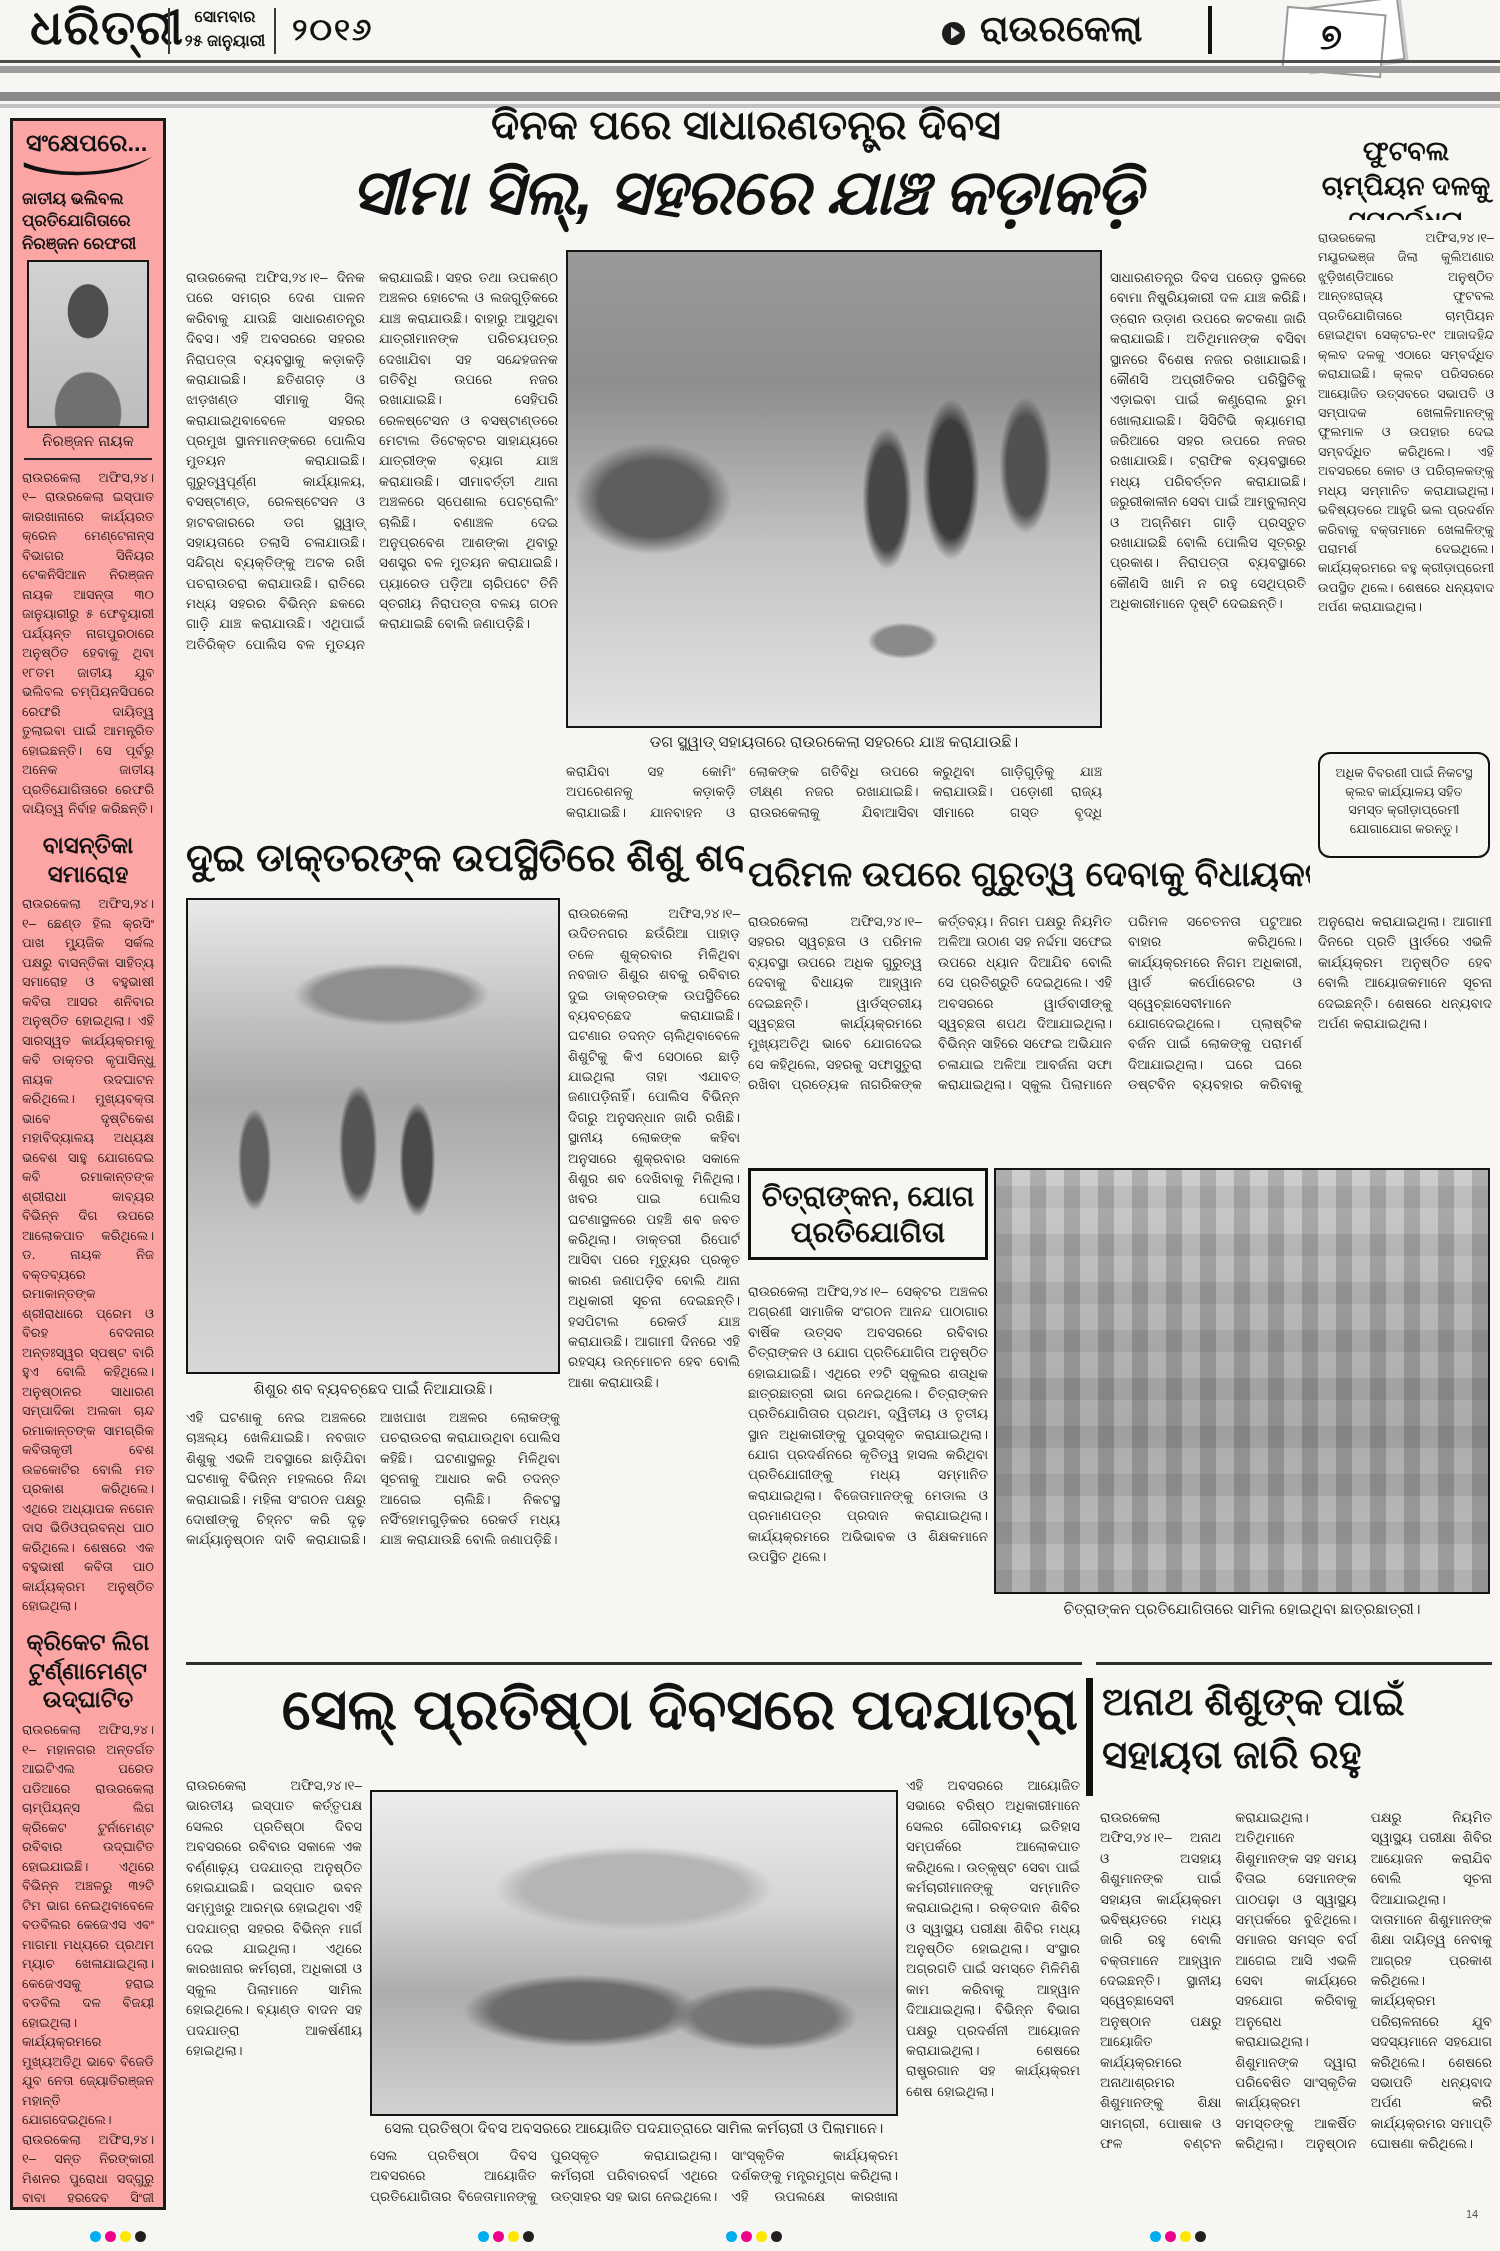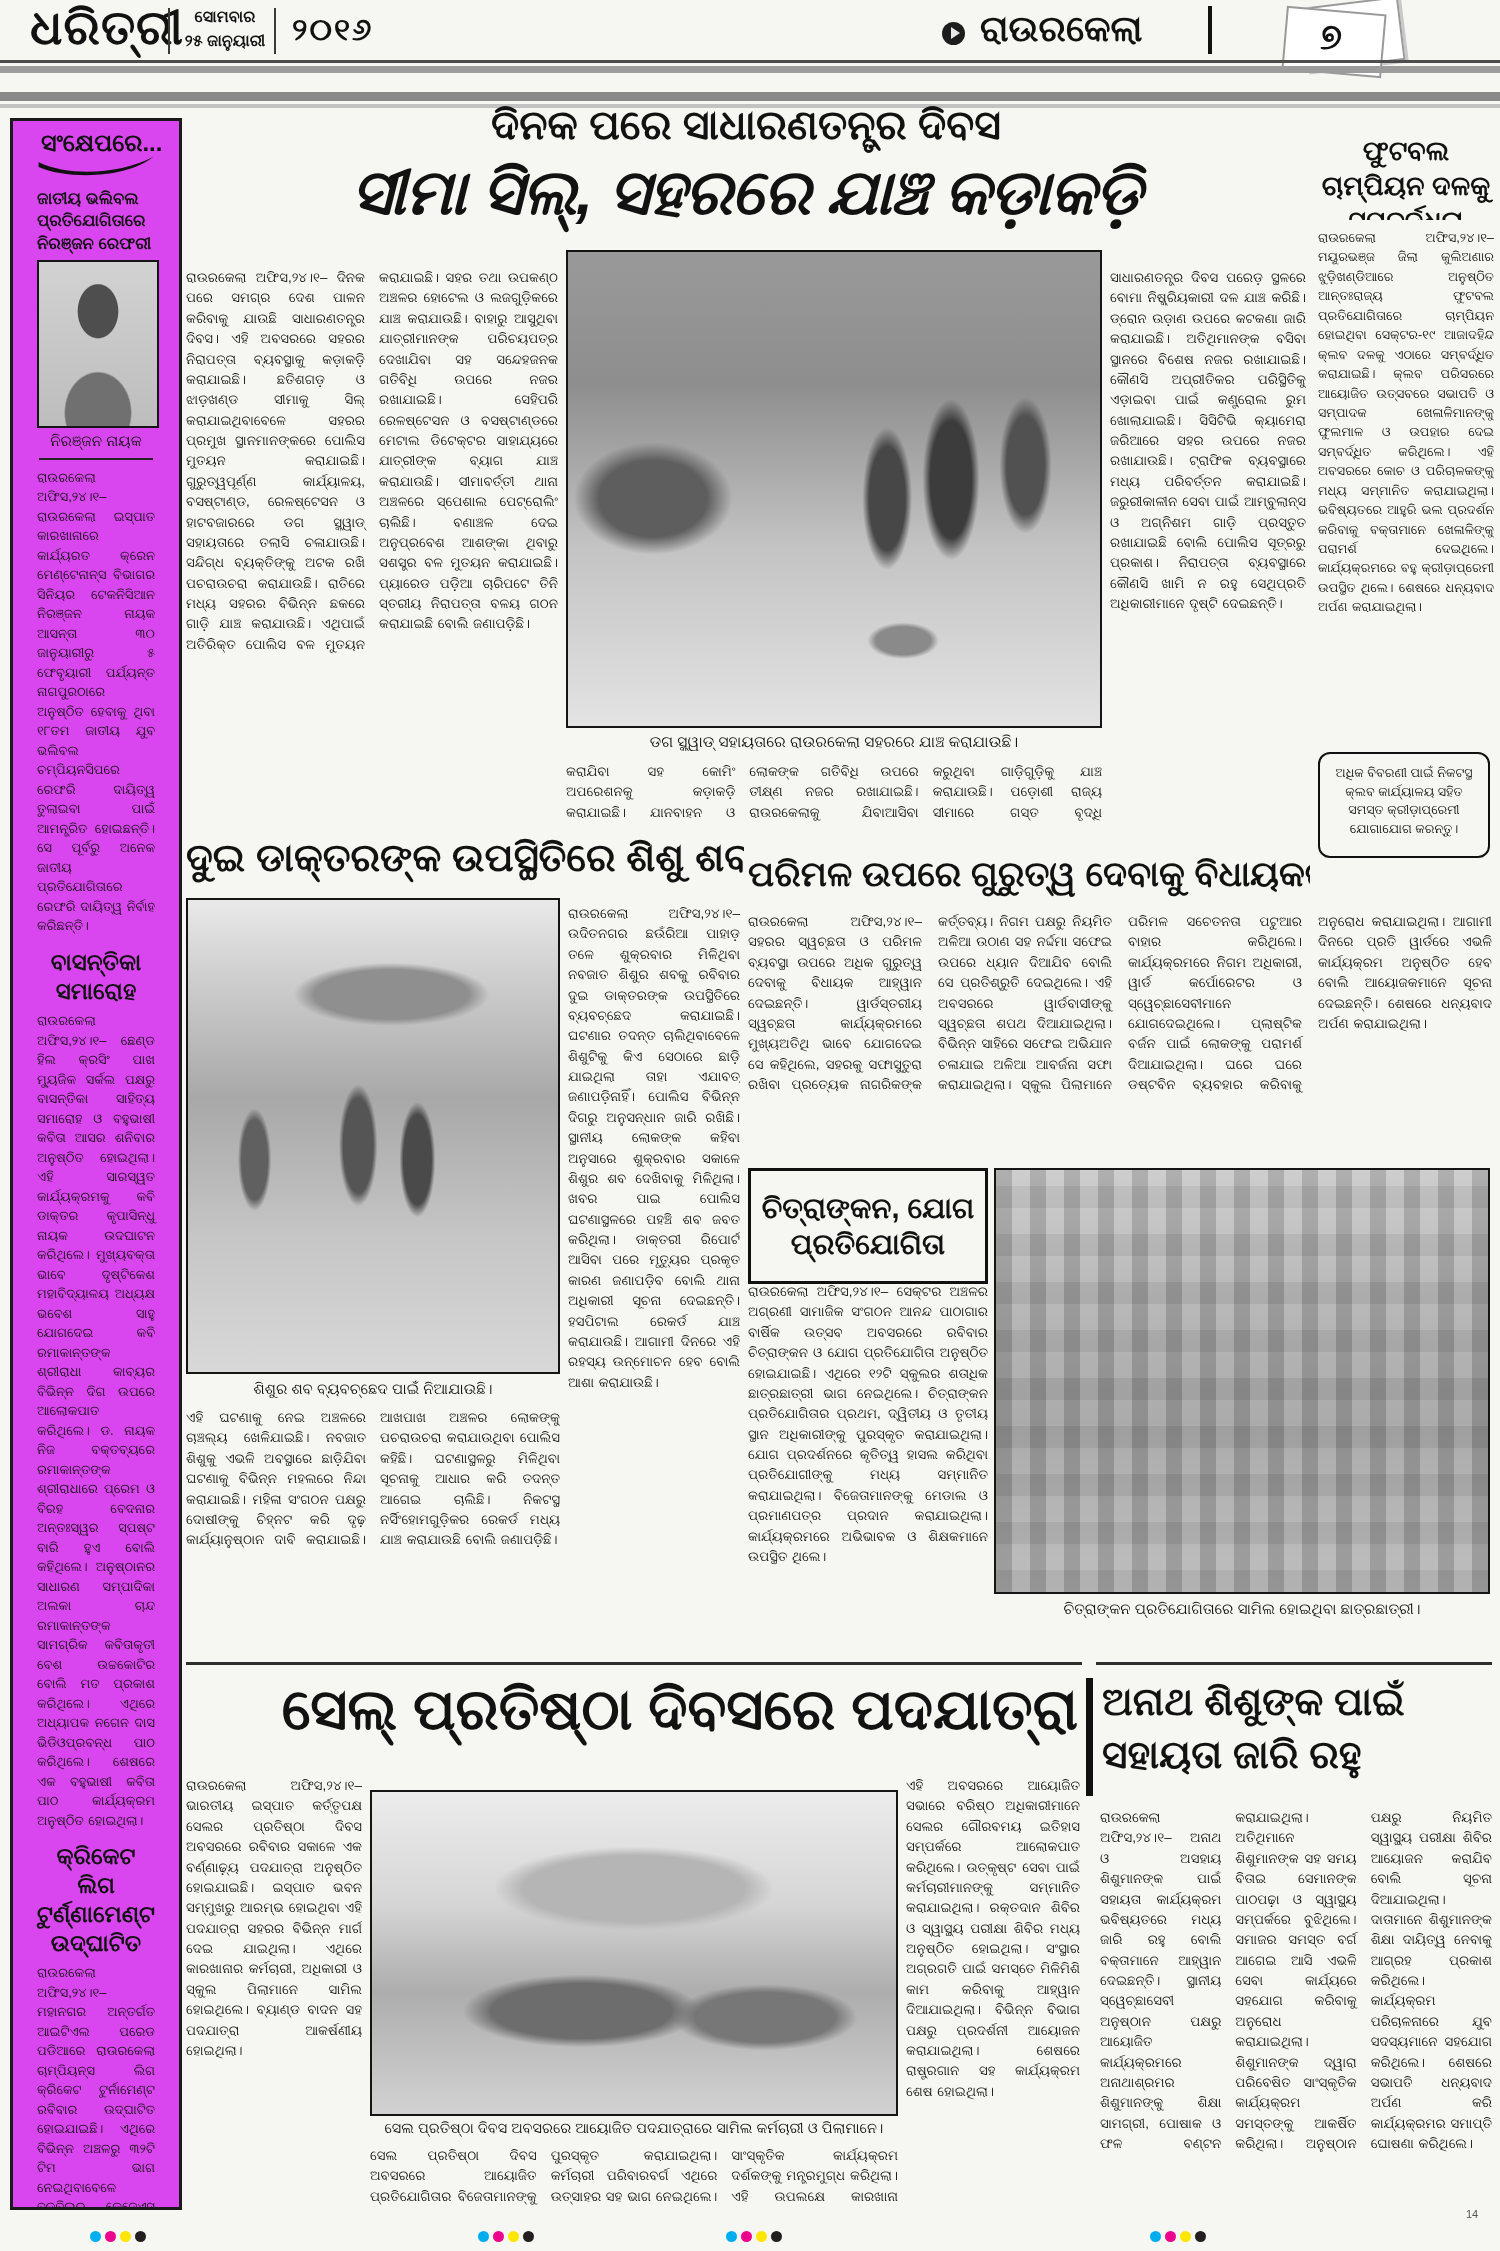--- a/index.html
+++ b/index.html
@@ -36,22 +36,22 @@
   .sheet{position:absolute;background:#ffffff;border:2px solid #9a9a9a;width:96px;height:60px;}
   .s1{left:34px;top:2px;transform:rotate(-7deg);box-shadow:3px 3px 0 #c9c9c9;}
   .s2{left:16px;top:10px;transform:rotate(5deg);}
   #page-num{position:absolute;left:52px;top:16px;font-size:36px;font-weight:bold;}
   #mast-rule1{left:0;top:60px;width:1500px;height:3px;background:#4d4d4d;}
   #mast-rule2{left:0;top:66px;width:1500px;height:7px;background:#9c9c9c;}
   #band1{left:0;top:92px;width:1500px;height:9px;background:#898989;}
   #band2{left:0;top:104px;width:1500px;height:4px;background:#c2c2c2;}
 
   
-  #briefs{left:10px;top:118px;width:172px;height:2092px;border:3px solid #1a1a1a;
-    padding:8px 24px;box-sizing:border-box;background:#d946ef;overflow:hidden;}
+  #briefs{left:10px;top:118px;width:156px;height:2092px;border:3px solid #1a1a1a;
+    padding:8px 9px;box-sizing:border-box;background:#fca5a5;overflow:hidden;}
   #briefs-header{font-size:24px;font-weight:bold;padding-left:4px;}
   #briefs-swoosh{display:block;width:100%;height:22px;margin-top:-2px;}
   .brief-title{font-weight:bold;font-size:16.5px;line-height:1.35;margin:10px 0 6px;}
   .brief-title-big{font-weight:bold;text-align:center;font-size:23px;line-height:1.25;margin:12px 0 6px;}
   .brief-body{font-size:13px;text-align:justify;line-height:1.5;word-spacing:1px;}
   #portrait-photo{width:122px;height:168px;margin:6px auto 4px;display:block;
     background:
       radial-gradient(ellipse 33px 44px at 50% 30%, #4e4e4e 0 60%, transparent 63%),
       radial-gradient(ellipse 54px 66px at 50% 92%, #707070 0 60%, transparent 63%),
       linear-gradient(180deg,#d2d2d2,#bdbdbd);}
@@ -91,21 +91,21 @@
       linear-gradient(180deg,#e9e9e9 0%,#cfcfcf 16%,#a8a8a8 42%,#c6c6c6 72%,#d8d8d8 100%);}
   #autopsy-caption{left:186px;top:1380px;width:374px;}
   #autopsy-colr{left:568px;top:904px;width:172px;height:754px;}
   #autopsy-under{left:186px;top:1408px;width:374px;height:250px;}
 
   
   #sanitation-headline{left:748px;top:854px;width:562px;font-size:35px;height:52px;white-space:nowrap;}
   #sanitation-cols{left:748px;top:912px;width:744px;height:248px;}
 
   
-  #drawing-box{left:748px;top:1168px;width:240px;height:116px;border:3px solid #111;box-sizing:border-box;
+  #drawing-box{left:748px;top:1168px;width:240px;height:92px;border:3px solid #111;box-sizing:border-box;
     display:flex;align-items:center;justify-content:center;text-align:center;font-size:29px;font-weight:bold;line-height:1.25;padding:4px;overflow:hidden;}
   #drawing-body{left:748px;top:1282px;width:240px;height:378px;}
   #drawing-photo{left:994px;top:1168px;width:496px;height:426px;
     background:
       repeating-linear-gradient(90deg, rgba(70,70,70,.28) 0 16px, rgba(175,175,175,.22) 16px 34px),
       repeating-linear-gradient(0deg, rgba(90,90,90,.14) 0 22px, rgba(200,200,200,.14) 22px 48px),
       linear-gradient(180deg,#d9d9d9 0%,#b9b9b9 30%,#a5a5a5 60%,#c2c2c2 100%);}
   #drawing-caption{left:994px;top:1600px;width:496px;}
 
   

